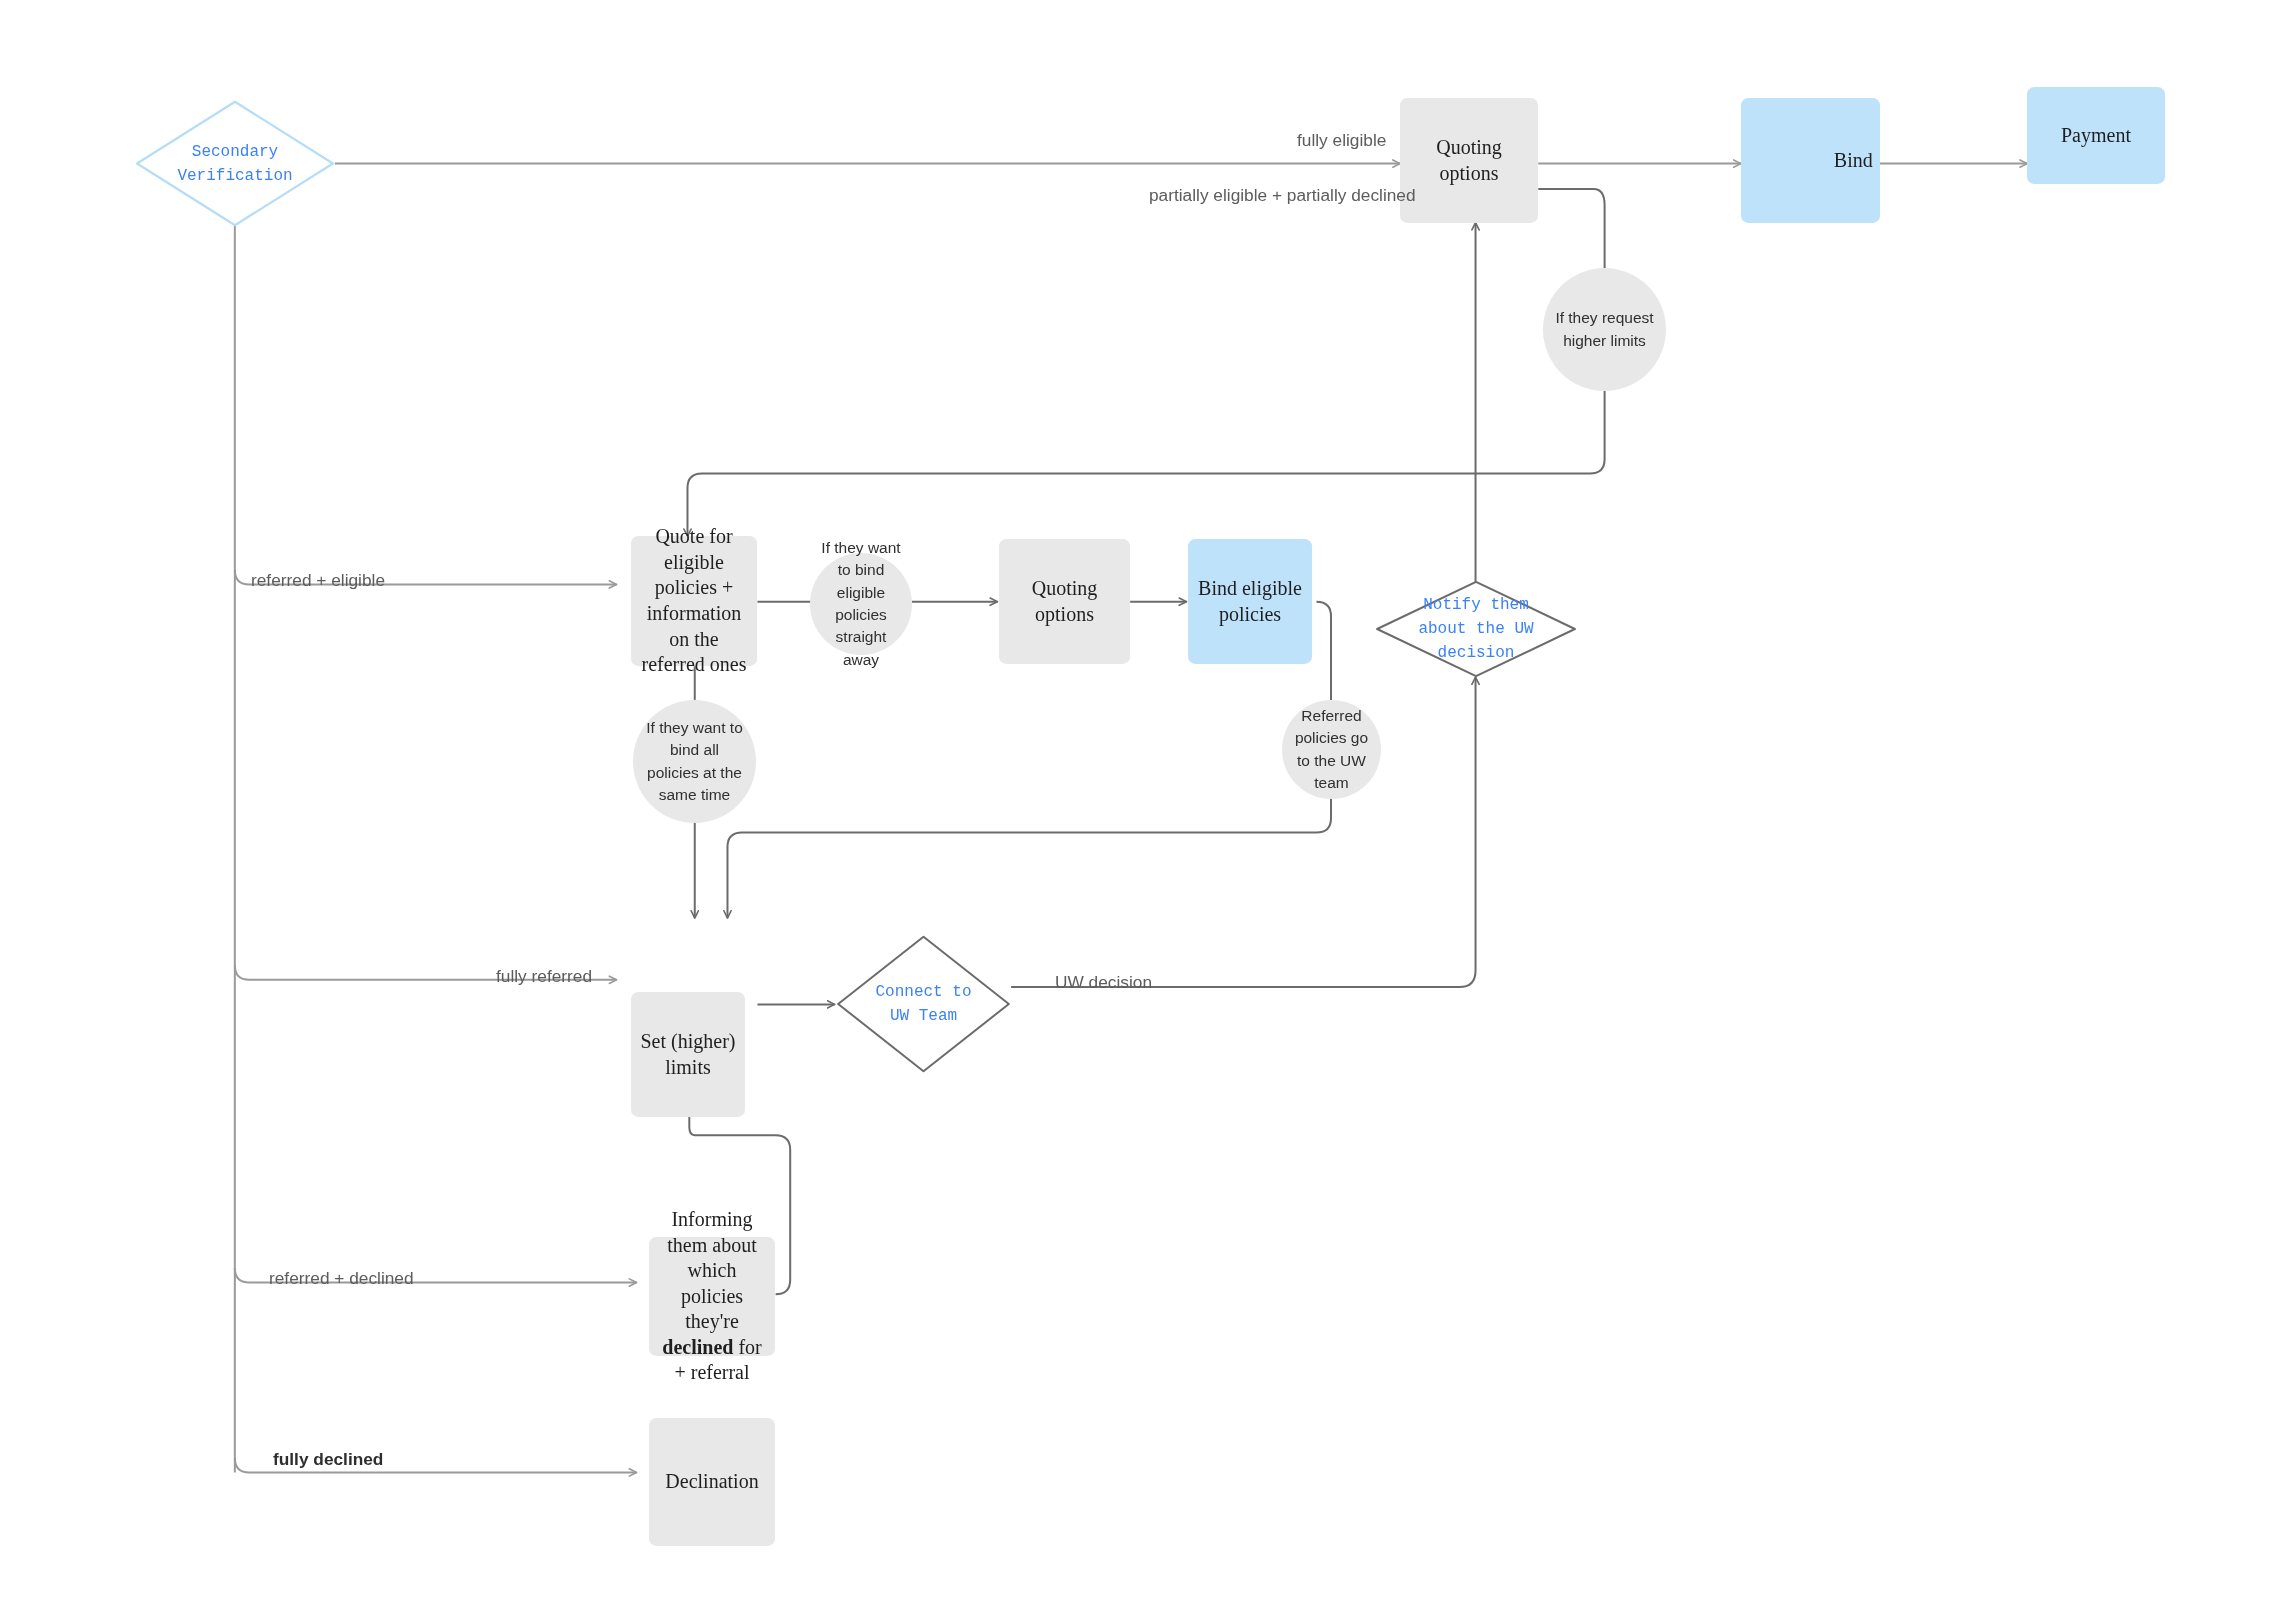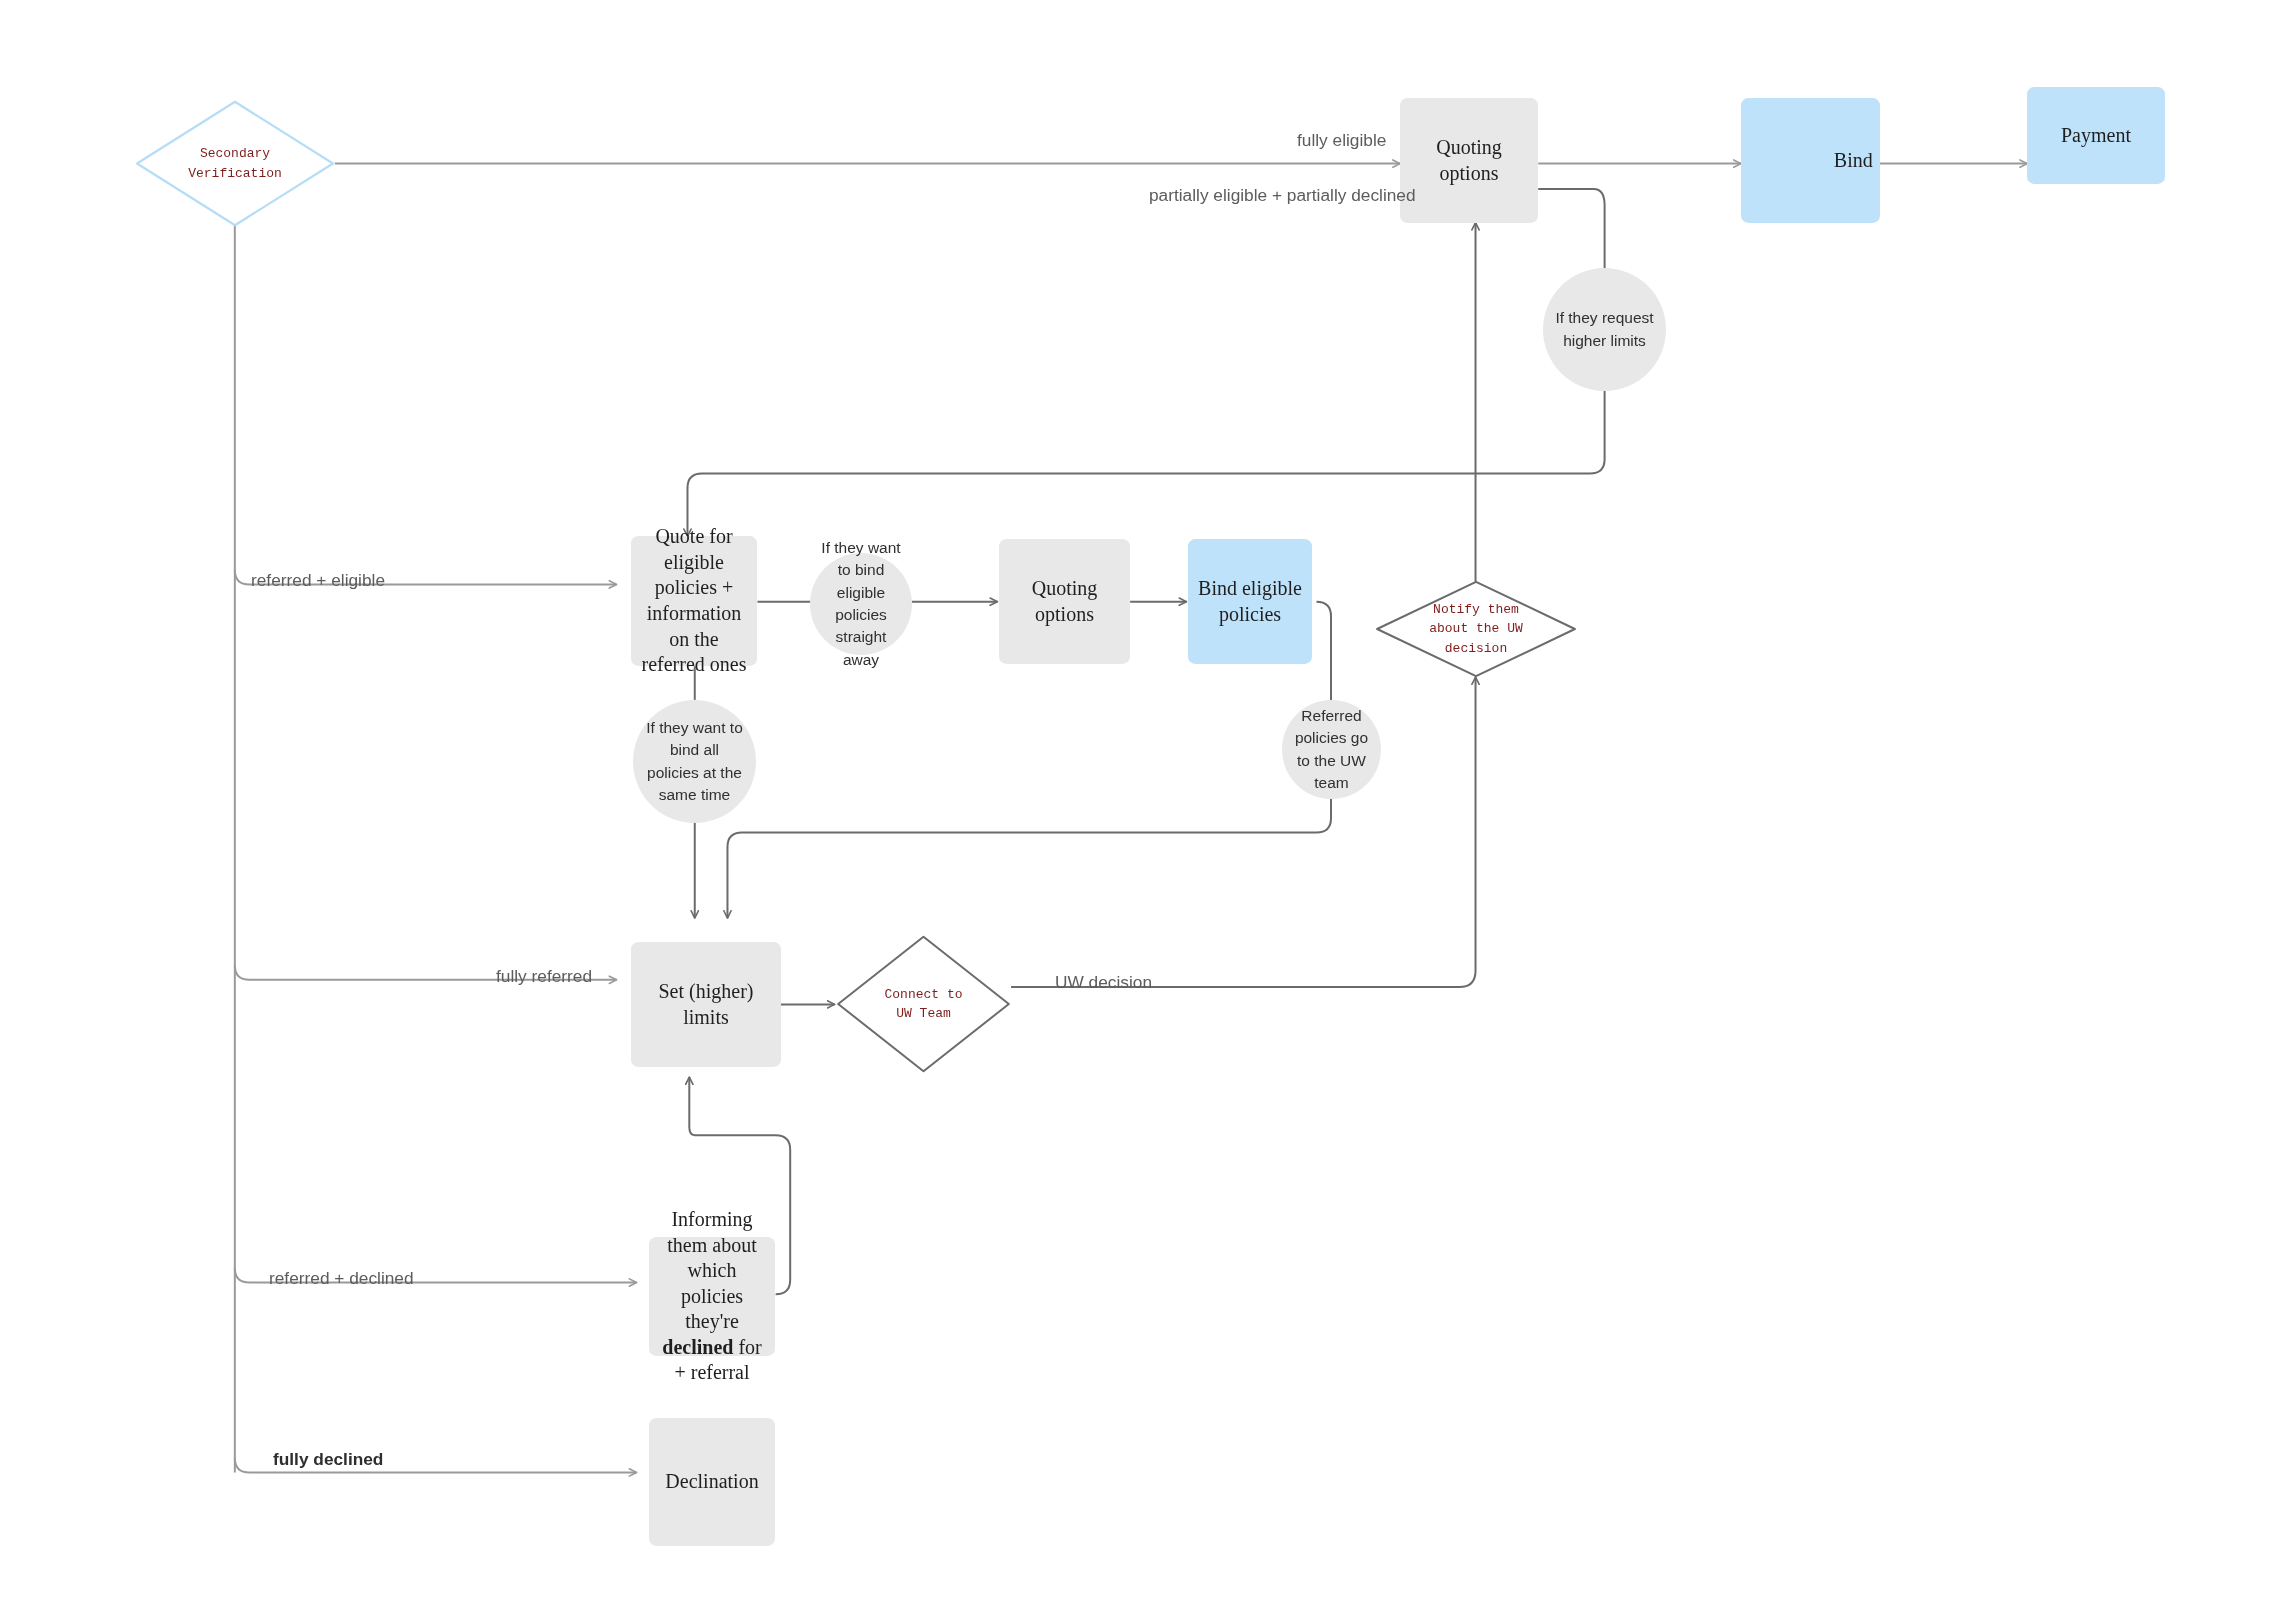--- a/index.html
+++ b/index.html
@@ -77,23 +77,23 @@
     position: absolute;
     left: 0;
     top: 0;
     width: 100%;
     height: 100%;
     display: flex;
     align-items: center;
     justify-content: center;
     text-align: center;
     font-family: "Liberation Mono", monospace;
-    font-size: 13px;
+    font-size: 16px;
     line-height: 1.5;
-    color: #7f1d1d;
+    color: #3b82f6;
     white-space: pre-line;
   }
   .edge-label {
     position: absolute;
     font-family: "Liberation Sans", sans-serif;
     font-size: 17.3px;
     color: #5c5c5c;
     white-space: nowrap;
   }
   .bold {
@@ -209,21 +209,21 @@
   </div>
 
   <div class="node circle" style="left:633px; top:700px; width:123px; height:123px;">
     <span>If they want to bind all policies at the same time</span>
   </div>
 
   <div class="node circle" style="left:1282px; top:700px; width:99px; height:99px;">
     <span>Referred policies go to the UW team</span>
   </div>
 
-  <div class="node box" style="left:631px; top:942px; width:150px; height:125px;">
+  <div class="node box" style="left:631px; top:992px; width:114px; height:125px;">
     <span>Set (higher) limits</span>
   </div>
 
   <div class="diamond-wrap" style="left:836px; top:935px; width:175px; height:138px;">
     <svg width="175" height="138" viewBox="0 0 192 152">
       <polygon points="96,2 190,76 96,150 2,76" fill="#ffffff" stroke="#6b6b6b" stroke-width="2.2" stroke-linejoin="round"></polygon>
     </svg>
     <div class="diamond-label">Connect to
 UW Team</div>
   </div>

